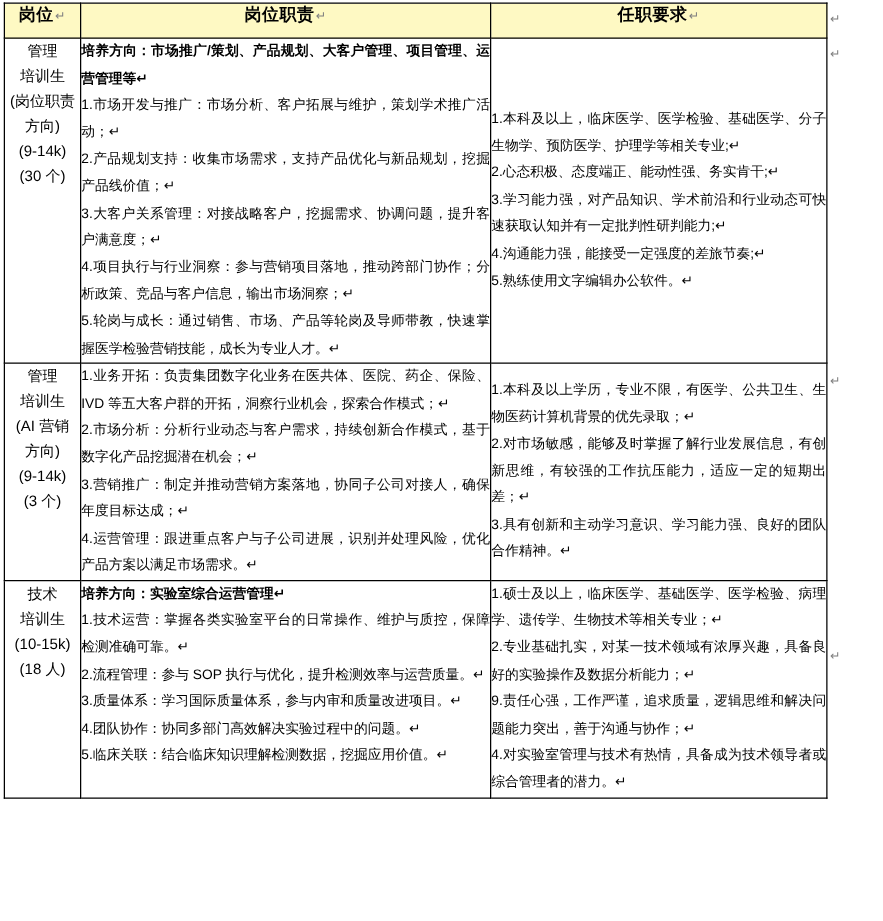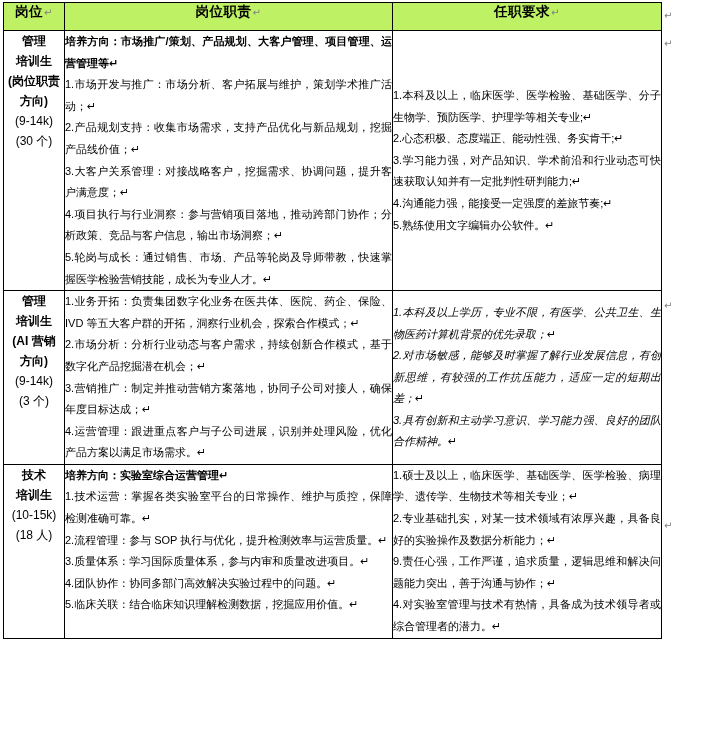--- a/index.html
+++ b/index.html
@@ -23,21 +23,21 @@
   .doc-table td, .doc-table th {
     border: 1px solid #000000;
     vertical-align: top;
     padding: 0;
   }
   .col-post   { width: 61px; }
   .col-duty   { width: 328px; }
   .col-req    { width: 269px; }
 
   thead th {
-    background: #bef264;
+    background: #fef9c3;
     text-align: center;
     vertical-align: middle;
     height: 27px;
     font-size: 13.5px;
     font-weight: bold;
     letter-spacing: 0.5px;
   }
   .pmark {
     color: #808080;
     font-size: 10px;
@@ -60,21 +60,21 @@
   }
 
   
   .cell-post {
     text-align: center;
     vertical-align: middle;
     font-size: 12px;
     line-height: 20px;
   }
   .cell-post .nm {
-    font-weight: bold;
+    font-weight: normal;
   }
   .cell-post .sub {
     font-weight: normal;
   }
 
   
   .cell-body {
     font-size: 11px;
     line-height: 21.6px;
     padding: 5px 6px 5px 7px;
@@ -151,21 +151,21 @@
         <div class="nm">方向)</div>
         <div class="sub">(9-14k)</div>
         <div class="sub">(3 个)</div>
       </td>
       <td class="cell-body" style="vertical-align:middle;">
         <p>1.业务开拓：负责集团数字化业务在医共体、医院、药企、保险、IVD 等五大客户群的开拓，洞察行业机会，探索合作模式；↵</p>
         <p>2.市场分析：分析行业动态与客户需求，持续创新合作模式，基于数字化产品挖掘潜在机会；↵</p>
         <p>3.营销推广：制定并推动营销方案落地，协同子公司对接人，确保年度目标达成；↵</p>
         <p>4.运营管理：跟进重点客户与子公司进展，识别并处理风险，优化产品方案以满足市场需求。↵</p>
       </td>
-      <td class="cell-body cell-req" style="vertical-align:middle;font-style:italic;">
+      <td class="cell-body cell-req" style="vertical-align:middle;">
         <p>1.本科及以上学历，专业不限，有医学、公共卫生、生物医药计算机背景的优先录取；↵</p>
         <p>2.对市场敏感，能够及时掌握了解行业发展信息，有创新思维，有较强的工作抗压能力，适应一定的短期出差；↵</p>
         <p>3.具有创新和主动学习意识、学习能力强、良好的团队合作精神。↵</p>
       </td>
     </tr>
 
     <tr>
       <td class="cell-post">
         <div class="nm">技术</div>
         <div class="nm">培训生</div>

